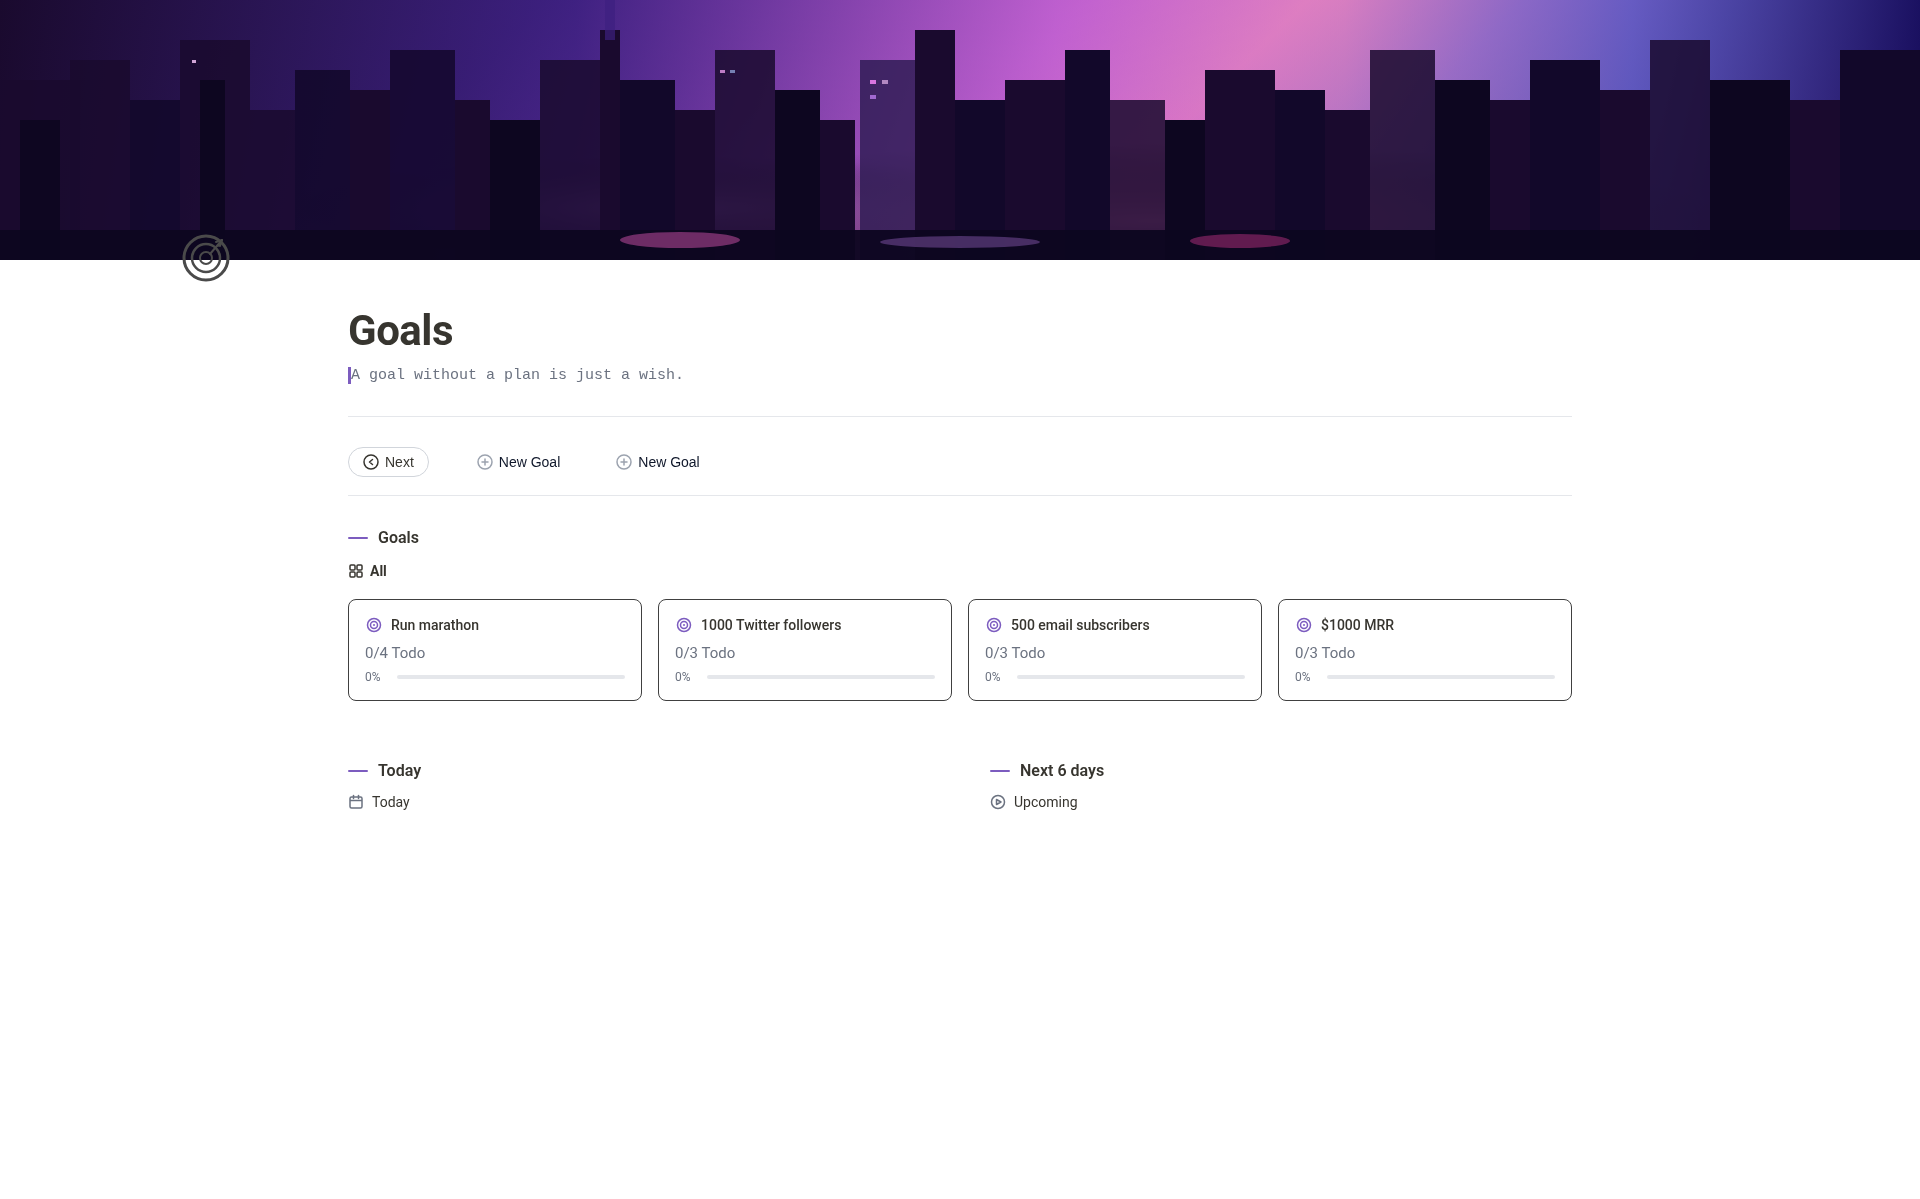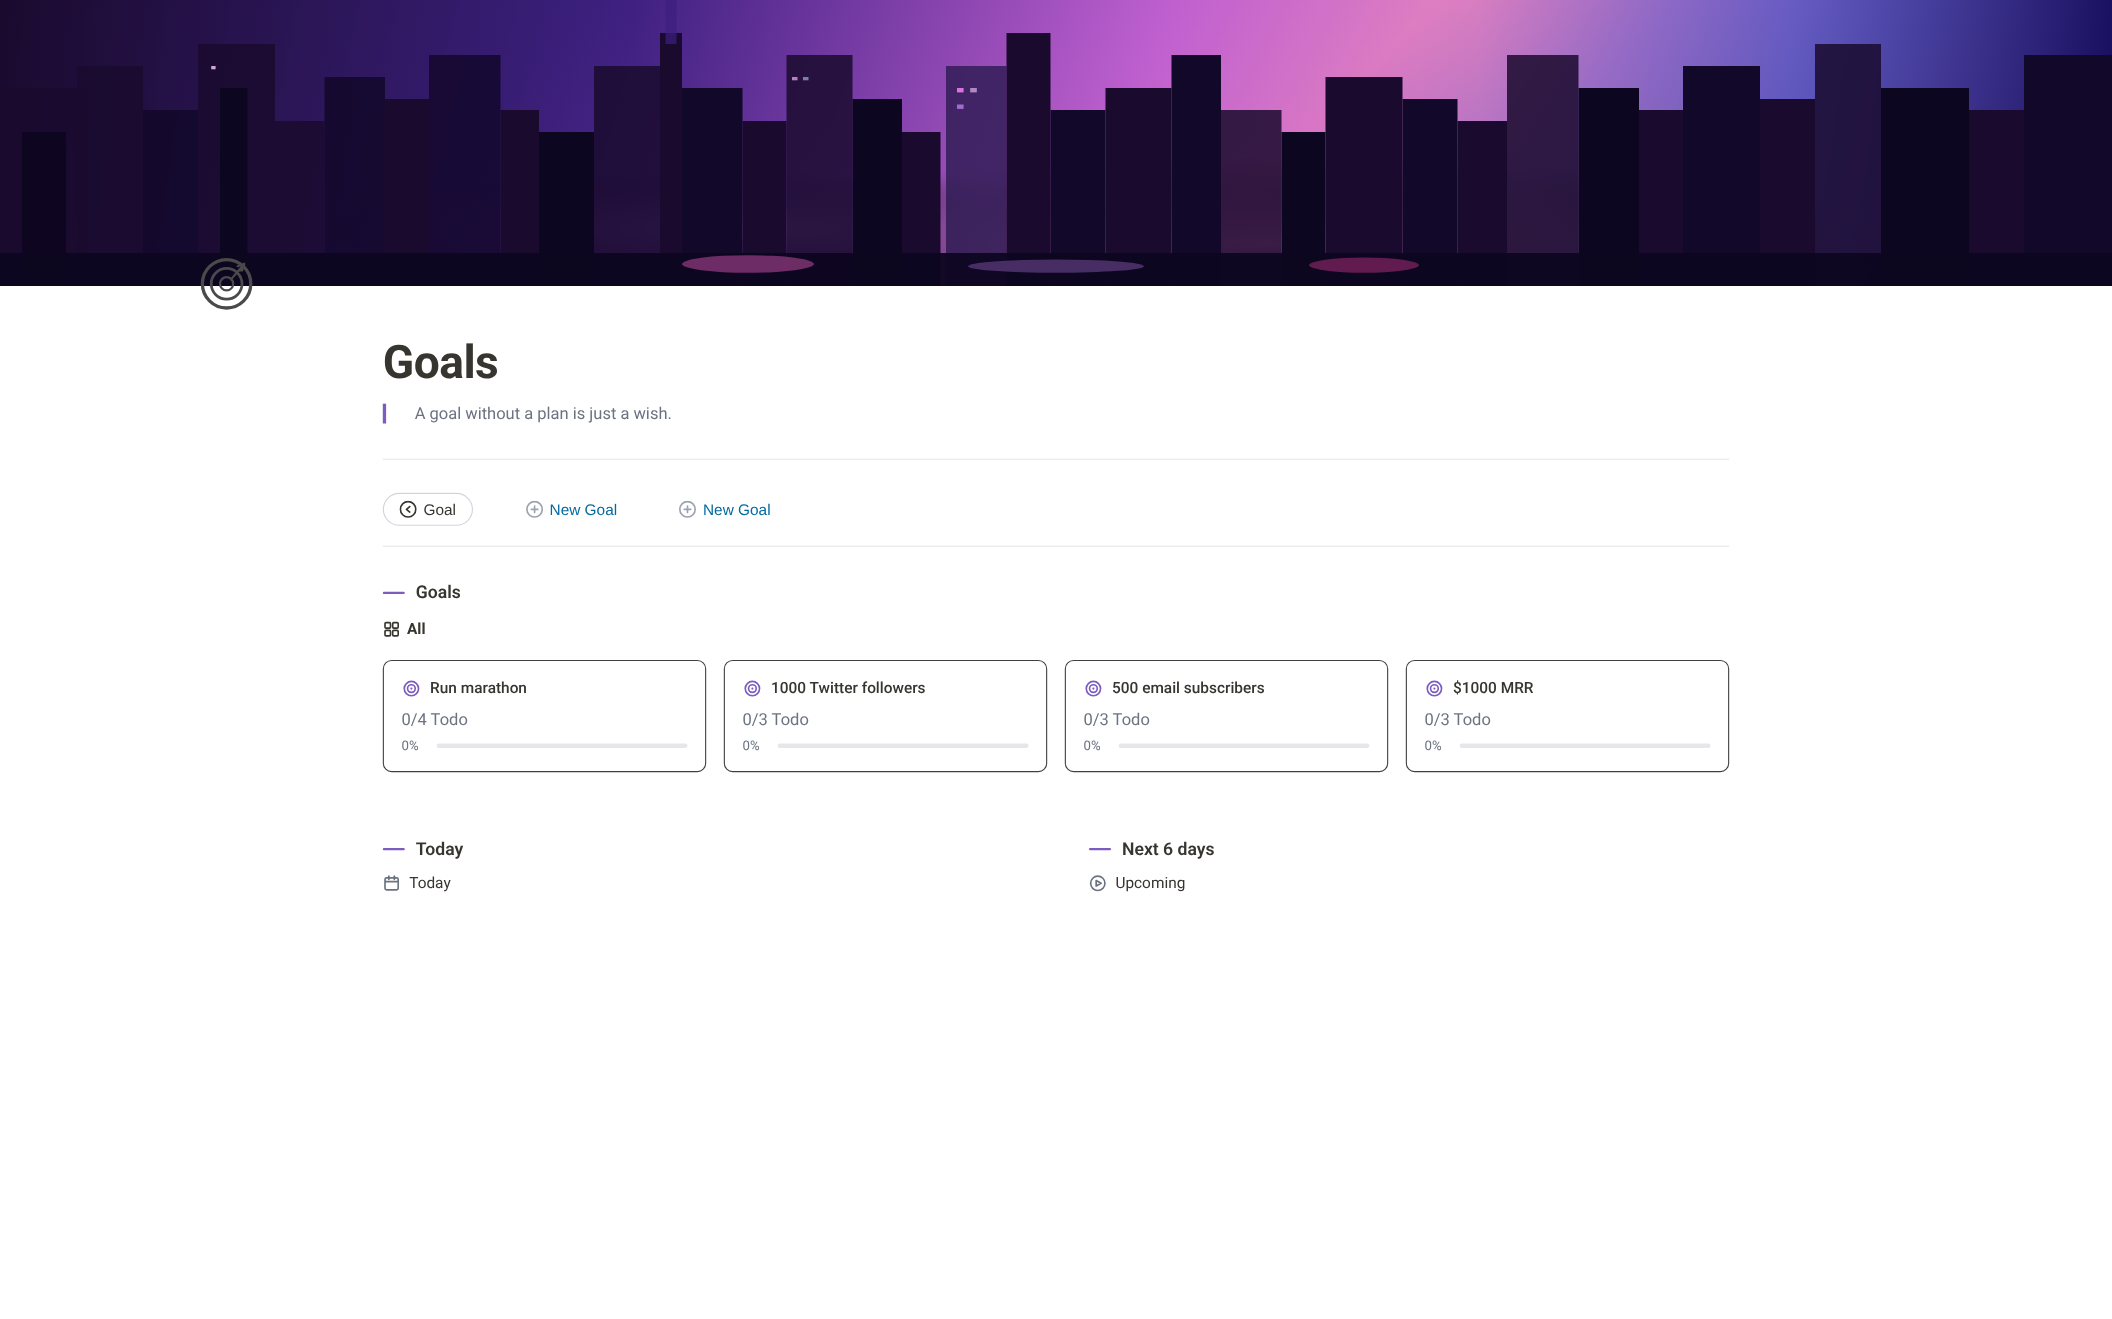--- a/index.html
+++ b/index.html
@@ -73,24 +73,25 @@
       font-size: 42px;
       font-weight: 700;
       color: #37352f;
       margin-top: 16px;
       margin-bottom: 12px;
       letter-spacing: -0.5px;
     }
 
     .page-quote {
       border-left: 3px solid #7c5cbf;
-      padding-left: 26px;
+      padding-left: 0;
       color: #6b7280;
       font-size: 15px;
       margin-bottom: 32px;
+      font-family: Liberation Mono, monospace;
     }
 
     
     .divider {
       border: none;
       border-top: 1px solid #e5e7eb;
       margin: 0 0 20px 0;
     }
 
     
@@ -99,21 +100,21 @@
       align-items: center;
       gap: 40px;
       padding: 10px 0 10px 0;
       margin-bottom: 8px;
     }
 
     .toolbar-btn {
       display: flex;
       align-items: center;
       gap: 6px;
-      color: #0369a1;
+      color: #0f172a;
       font-size: 14px;
       cursor: pointer;
       border: none;
       background: none;
       padding: 4px 8px;
       border-radius: 6px;
       transition: background 0.15s;
     }
 
     .toolbar-btn.back-btn {
@@ -382,21 +383,21 @@
   </blockquote>
 
   <hr class="divider">
 
   <div class="toolbar">
     <button class="toolbar-btn back-btn">
       <svg width="16" height="16" viewBox="0 0 16 16" fill="none">
         <circle cx="8" cy="8" r="7" stroke="#37352f" stroke-width="1.5"></circle>
         <path d="M9.5 5.5L6.5 8L9.5 10.5" stroke="#37352f" stroke-width="1.5" stroke-linecap="round" stroke-linejoin="round"></path>
       </svg>
-      <span>Goal</span>
+      <span>Next</span>
     </button>
 
     <button class="toolbar-btn">
       <svg width="16" height="16" viewBox="0 0 16 16" fill="none">
         <circle cx="8" cy="8" r="7" stroke="#9ca3af" stroke-width="1.5"></circle>
         <line x1="8" y1="5" x2="8" y2="11" stroke="#9ca3af" stroke-width="1.5" stroke-linecap="round"></line>
         <line x1="5" y1="8" x2="11" y2="8" stroke="#9ca3af" stroke-width="1.5" stroke-linecap="round"></line>
       </svg>
       <span>New Goal</span>
     </button>

